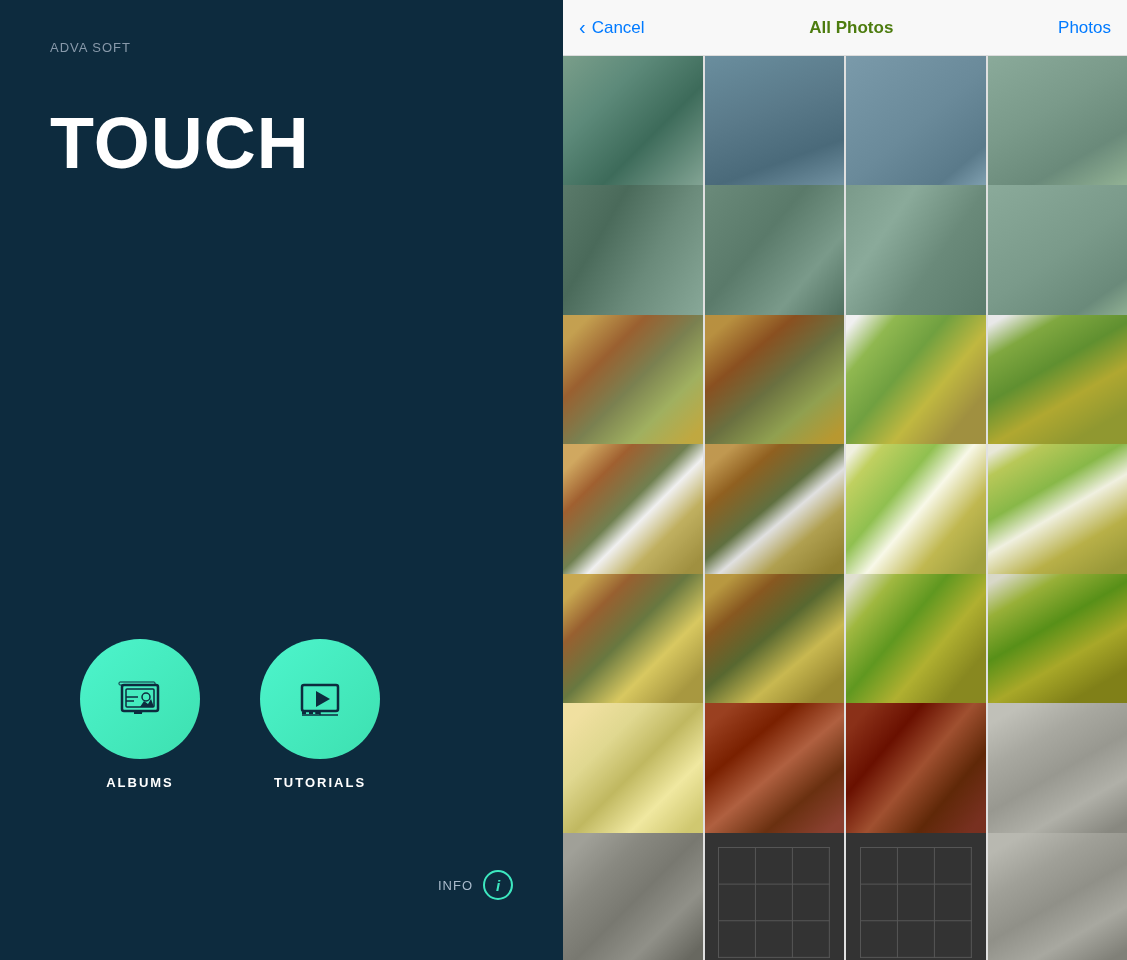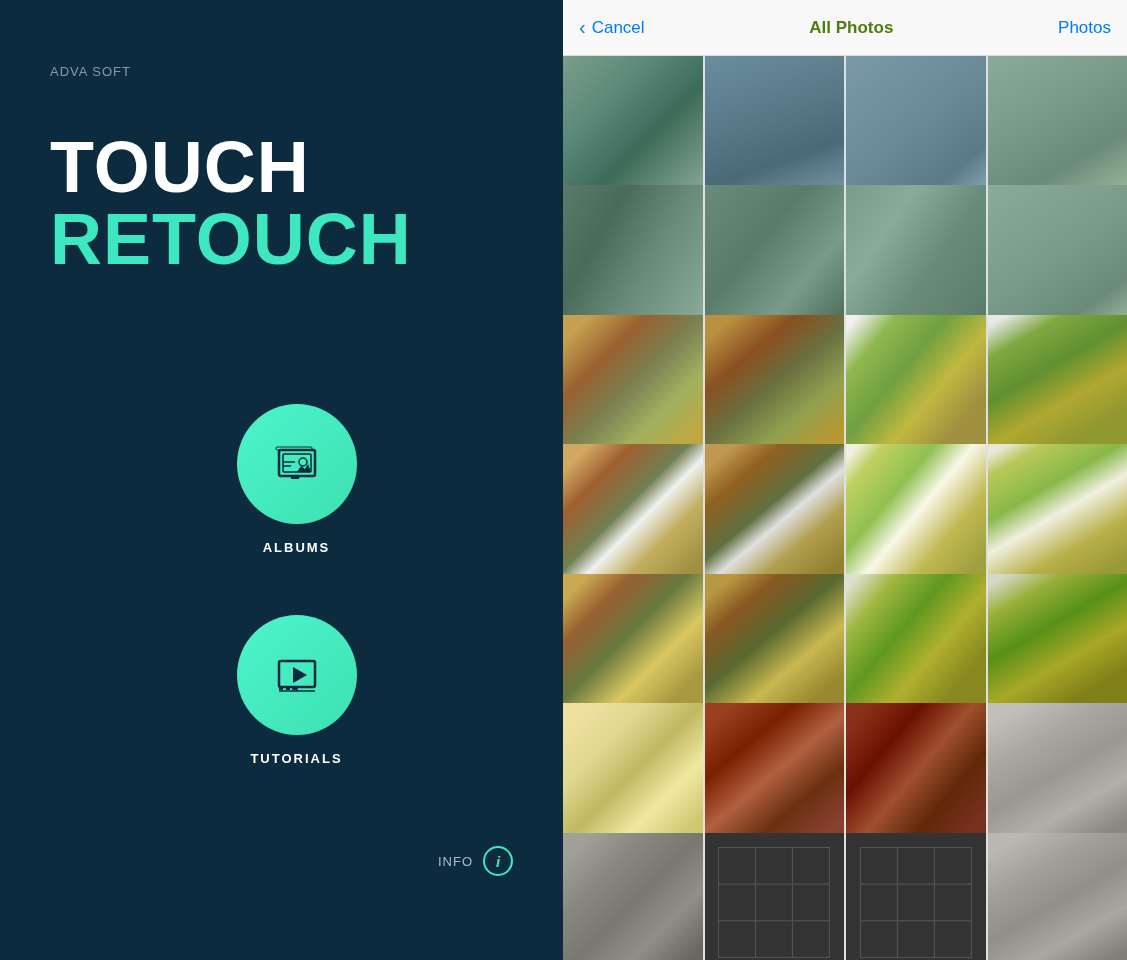--- a/index.html
+++ b/index.html
@@ -11,21 +11,21 @@
       overflow: hidden;
     }
 
     
     .left-panel {
       width: 563px;
       height: 960px;
       background-color: #0d2b3e;
       display: flex;
       flex-direction: column;
-      padding: 64px 50px;
+      padding: 40px 50px;
       position: relative;
     }
 
     .brand-name {
       color: #8899aa;
       font-size: 13px;
       font-weight: 400;
       letter-spacing: 1px;
       margin-bottom: 10px;
     }
@@ -42,21 +42,21 @@
     .app-title-retouch {
       color: #3de8c0;
       font-size: 72px;
       font-weight: 700;
       line-height: 1;
       letter-spacing: 1px;
     }
 
     .buttons-row {
       display: flex;
-      flex-direction: column;
+      flex-direction: row;
       gap: 60px;
       margin-top: auto;
       margin-bottom: 80px;
       align-items: center;
       justify-content: flex-start;
       padding-left: 30px;
     }
 
     .circle-btn {
       display: flex;
@@ -226,21 +226,20 @@
       background-color: #333;
     }
   </style>
 </head>
 <body>
 
 <div class="left-panel">
   <div class="brand-name">ADVA SOFT</div>
   <div>
     <div class="app-title-touch">TOUCH</div>
-    <div class="app-title-retouch">RETOUCH</div>
   </div>
 
   <div class="buttons-row">
 
     <div class="circle-btn">
       <div class="circle">
         <svg viewBox="0 0 48 48" fill="none" xmlns="http://www.w3.org/2000/svg">
           <rect x="6" y="10" width="36" height="26" rx="2" stroke="#0d2b3e" stroke-width="2.5" fill="none"></rect>
           <rect x="10" y="14" width="28" height="18" rx="1" stroke="#0d2b3e" stroke-width="1.5" fill="none"></rect>
           <line x1="10" y1="22" x2="22" y2="22" stroke="#0d2b3e" stroke-width="1.5"></line>

